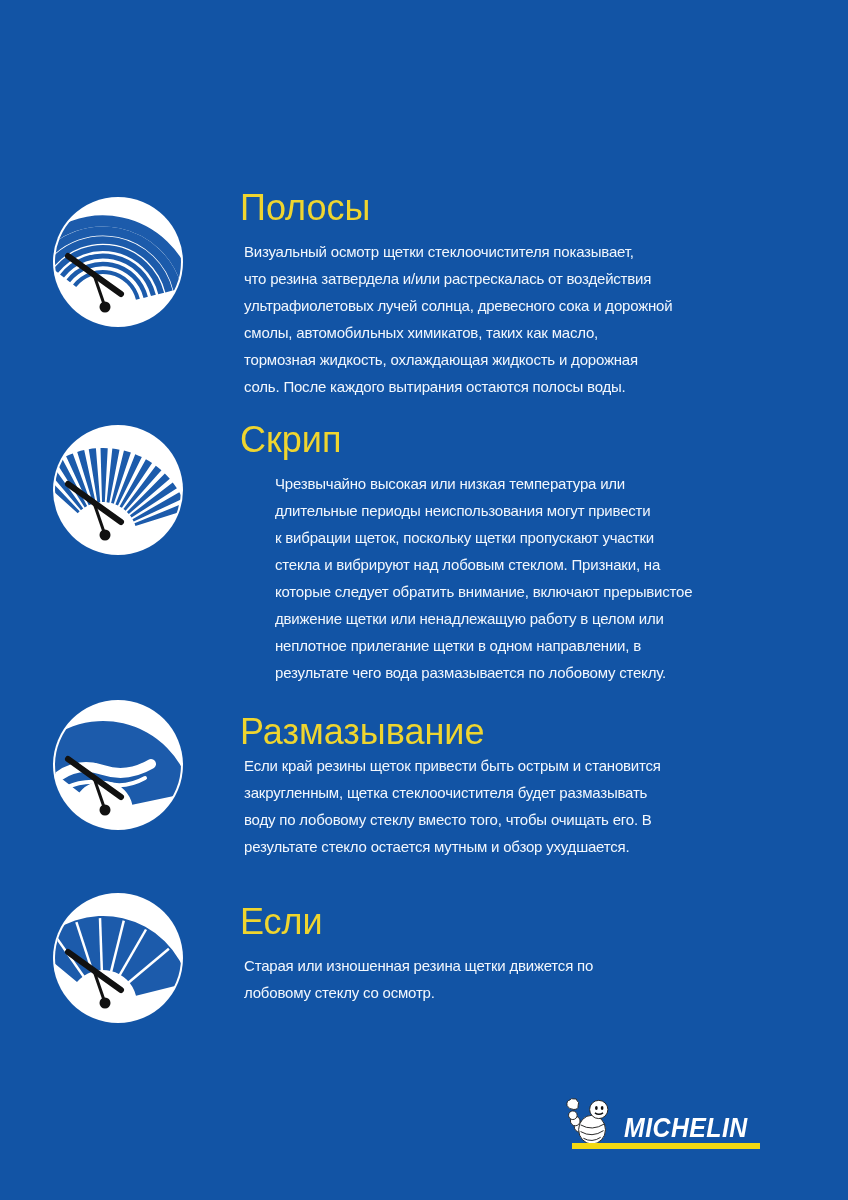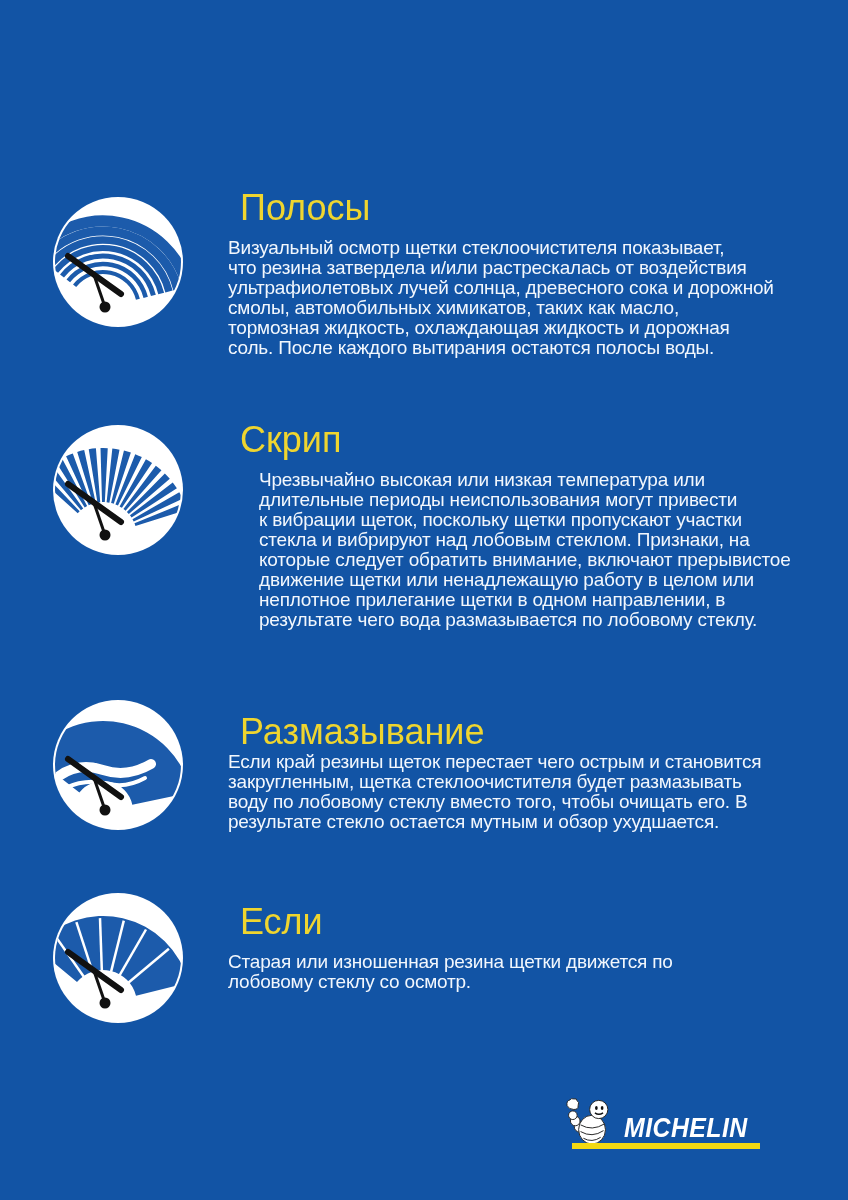--- a/index.html
+++ b/index.html
@@ -24,23 +24,23 @@
     font-size:30px;line-height:38px;letter-spacing:.5px;
     white-space:pre-line;text-transform:uppercase;
   }
   .icon-circle{position:absolute;left:53px;width:130px;height:130px;}
   .heading{
     position:absolute;left:228px;width:600px;
     color:var(--heading_yellow);
     font-size:36px;line-height:40px;font-weight:400;margin-left:12px;
   }
   .body-text{
-    position:absolute;left:228px;width:604px;
+    position:absolute;left:244px;width:604px;
     color:var(--body_text);
-    font-size:19px;line-height:20px;letter-spacing:-0.2px;
+    font-size:15px;line-height:27px;letter-spacing:-0.2px;
     white-space:pre-line;
   }
   
   .s1 .icon-circle{top:197px;} .s1 .heading{top:188px;} .s1 .body-text{top:238px;}
   .s2 .icon-circle{top:425px;} .s2 .heading{top:420px;} .s2 .body-text{top:470px;margin-left:31px;}
   .s3 .icon-circle{top:700px;} .s3 .heading{top:712px;} .s3 .body-text{top:752px;}
   .s4 .icon-circle{top:893px;} .s4 .heading{top:902px;} .s4 .body-text{top:952px;}
 
   .footer{position:absolute;left:560px;top:1093px;width:250px;height:64px;}
   .bibendum{position:absolute;left:2px;top:4px;}
@@ -131,21 +131,21 @@
       <g clip-path="url(#c3)">
         <path d="M-20.9 55.6 A90 90 0 0 1 138.0 92.3 L79.3 104.8 A30 30 0 0 0 26.4 92.5 Z" fill="#1C5BAB"></path>
         <path d="M6 76 Q26 62 50 70 Q74 78 98 64" fill="none" stroke="#fff" stroke-width="10" stroke-linecap="round"></path>
         <path d="M12 88 Q34 78 56 84 Q74 88 92 78" fill="none" stroke="#fff" stroke-width="4" stroke-linecap="round"></path>
         <line x1="15" y1="59" x2="68" y2="97" stroke="#111" stroke-width="6" stroke-linecap="round"></line>
         <line x1="41" y1="78" x2="51" y2="107" stroke="#111" stroke-width="3"></line>
         <circle cx="52" cy="110" r="5.5" fill="#111"></circle>
       </g>
     </svg>
     <h2 class="heading">Размазывание</h2>
-    <p class="body-text">Если край резины щеток перестает чего острым и становится
+    <p class="body-text">Если край резины щеток привести быть острым и становится
 закругленным, щетка стеклоочистителя будет размазывать
 воду по лобовому стеклу вместо того, чтобы очищать его. В
 результате стекло остается мутным и обзор ухудшается.</p>
   </section>
 
   <section class="section s4">
     <svg class="icon-circle" viewBox="0 0 130 130">
       <defs>
           <clipPath id="c4">
             <circle cx="65" cy="65" r="63"></circle>

